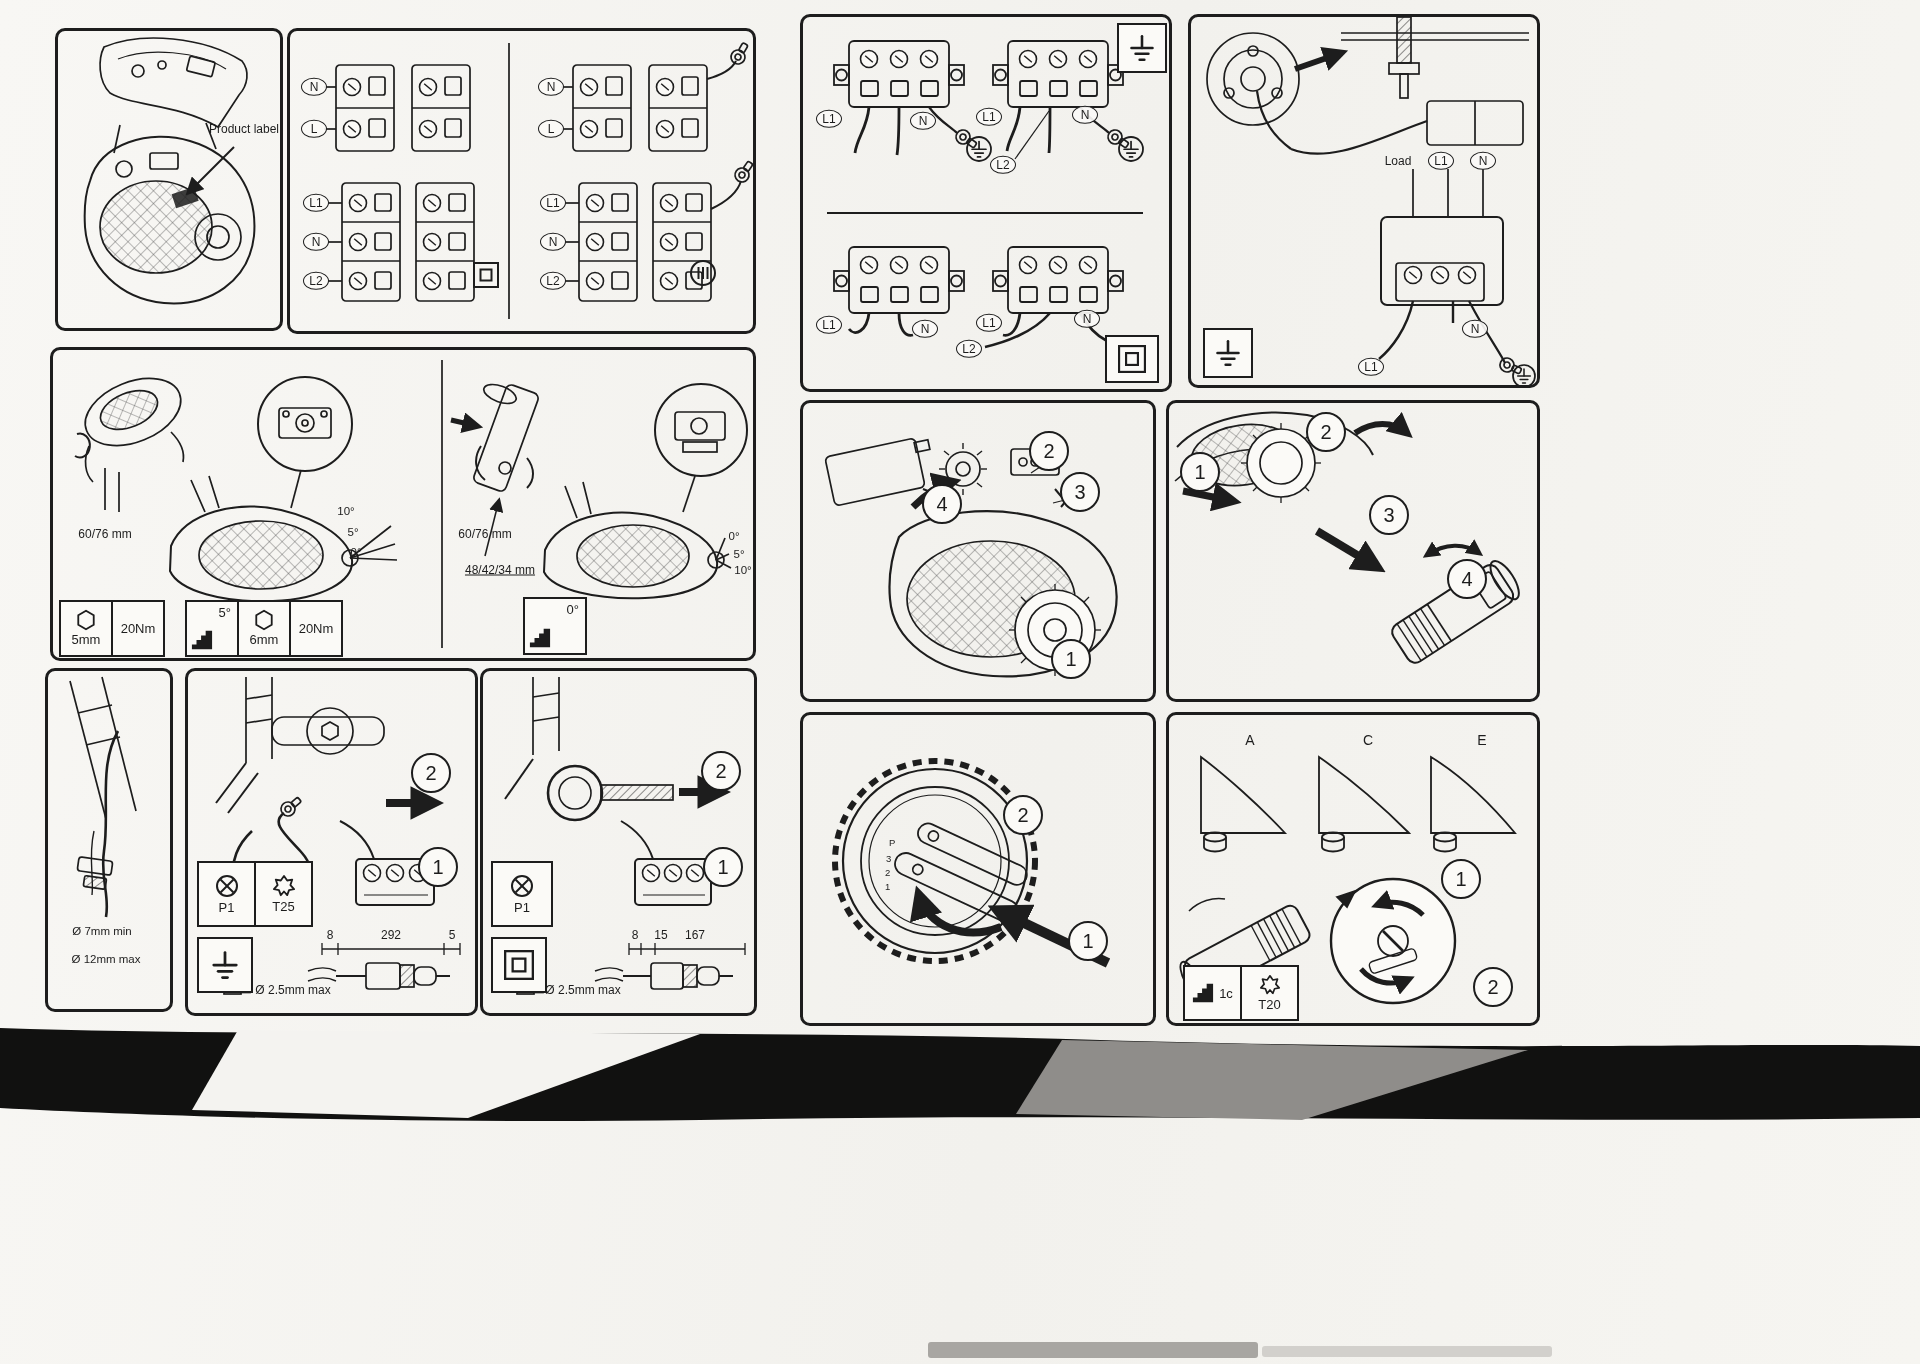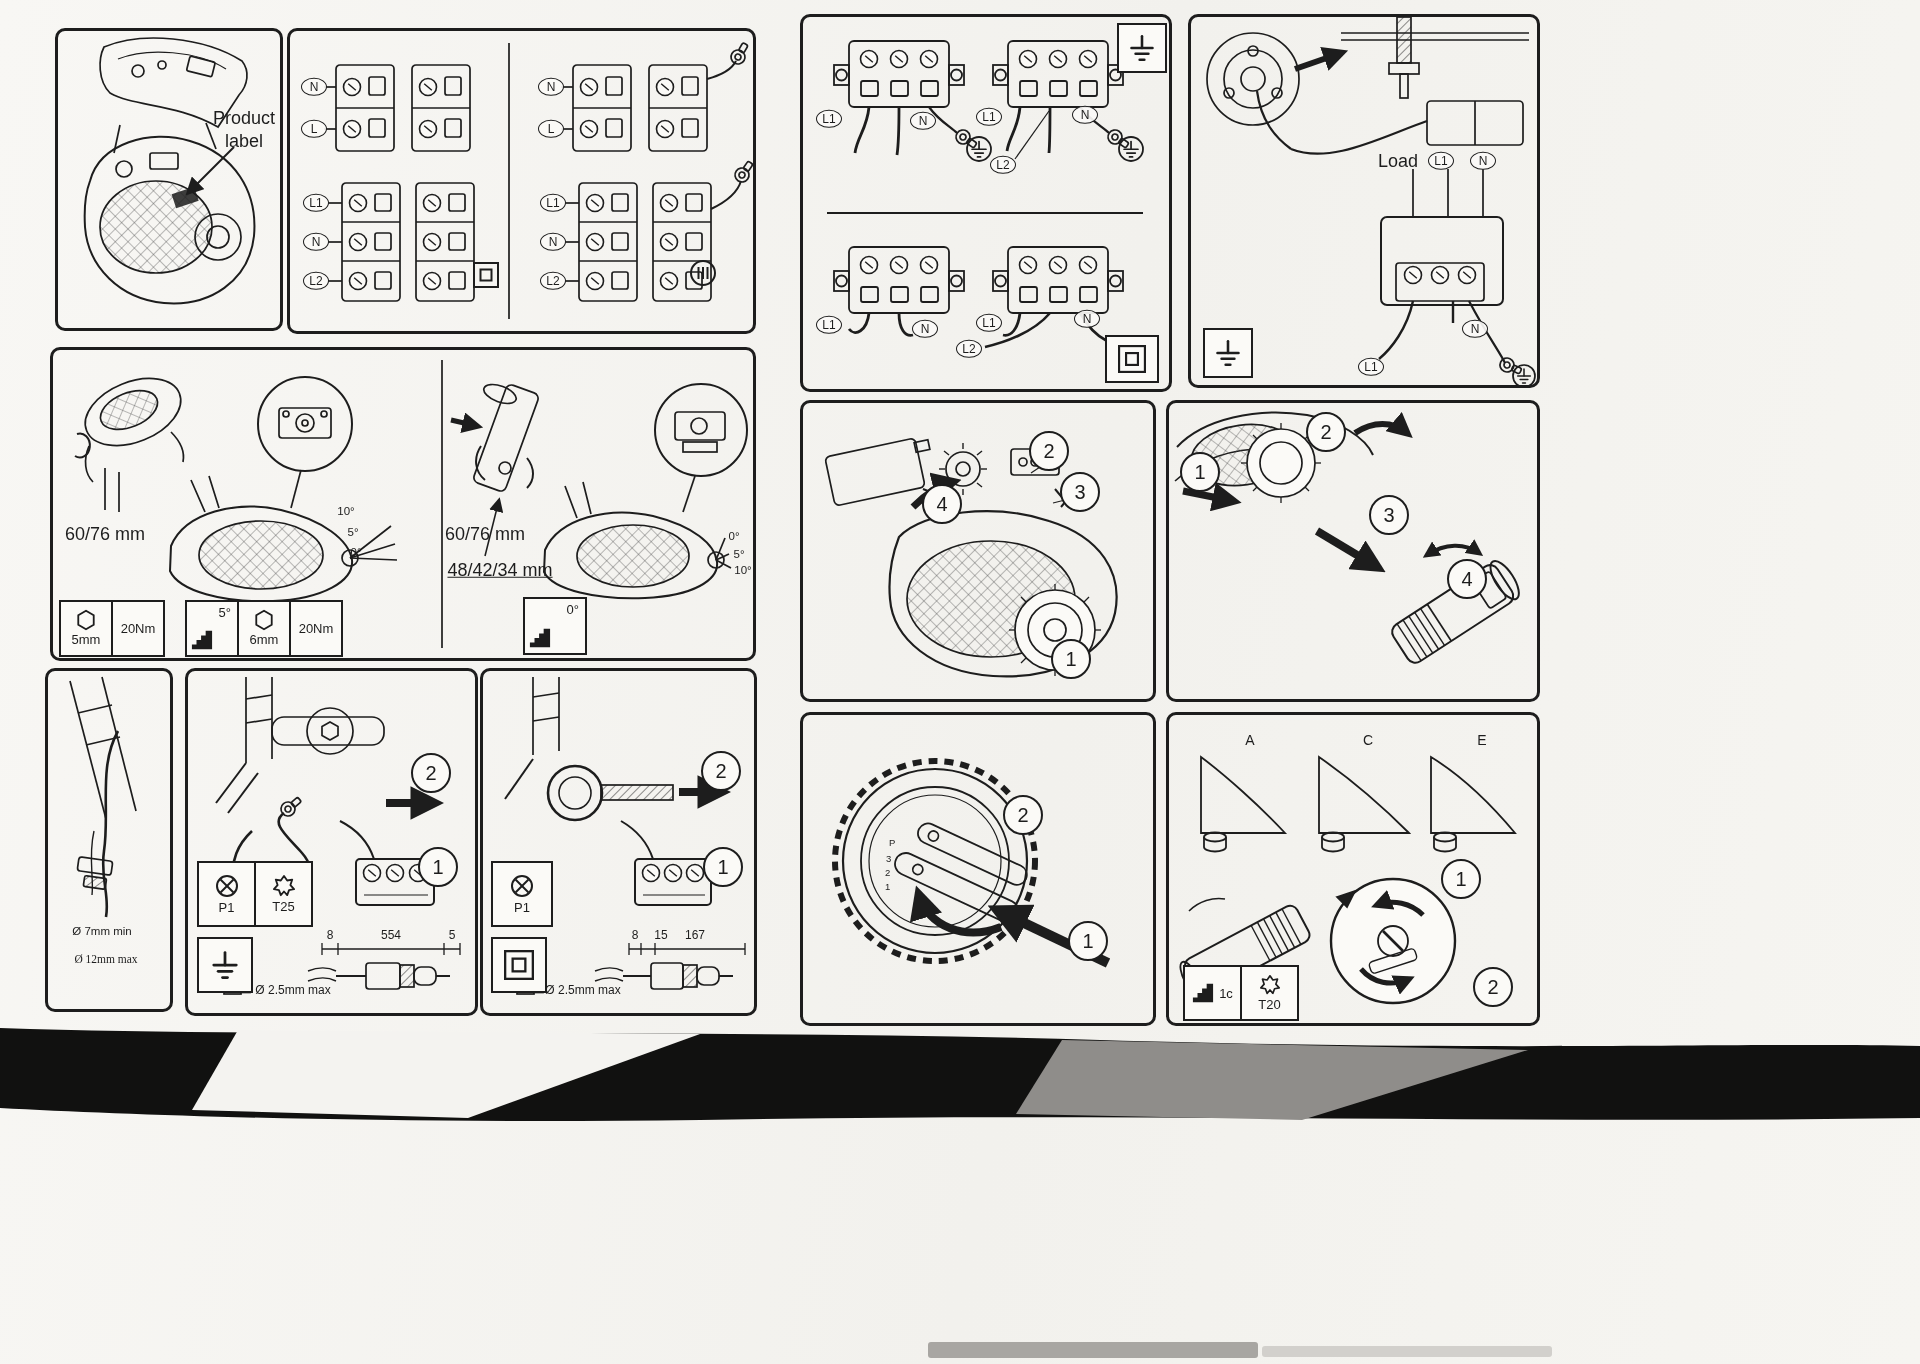--- a/index.html
+++ b/index.html
@@ -3,21 +3,21 @@
 <meta charset="utf-8">
 <style>
   html,body{margin:0;padding:0;}
   body{width:1920px;height:1364px;position:relative;overflow:hidden;
        font-family:"Liberation Sans",sans-serif;background:#eceae6;color:#1d1d1d;}
   #sheet{position:absolute;left:0;top:0;width:1920px;height:1364px;
          background:linear-gradient(100deg,#f8f7f4 0%,#f2f1ed 55%,#f6f5f1 100%);}
   .panel{position:absolute;border:3px solid #1d1d1d;border-radius:10px;}
   .art{position:absolute;left:0;top:0;}
   svg{display:block;overflow:visible;}
-  .lbl{position:absolute;font-size:18px;color:#1d1d1d;white-space:nowrap;line-height:1.25;}
+  .lbl{position:absolute;font-size:12px;color:#1d1d1d;white-space:nowrap;line-height:1.25;}
   .sm{font-size:11.5px;}
   .ctr{transform:translate(-50%,-50%);}
   .pill{position:absolute;font-size:12px;color:#1d1d1d;border:1.6px solid #1d1d1d;
         border-radius:50%;padding:1px 5px;background:rgba(251,250,247,.92);
         line-height:1.2;min-width:14px;text-align:center;}
   .num{position:absolute;width:36px;height:36px;border:2.6px solid #1d1d1d;border-radius:50%;
        background:#fbfaf7;display:flex;align-items:center;justify-content:center;
        font-size:20px;color:#1d1d1d;}
   .ibox{position:absolute;border:2.6px solid #1d1d1d;background:#fbfaf7;display:flex;align-items:stretch;}
   .cell{flex:1;display:flex;flex-direction:column;align-items:center;justify-content:center;
@@ -482,21 +482,21 @@
           <line x1="54" y1="6" x2="88" y2="140"></line>
       <line x1="30" y1="42" x2="64" y2="34"></line>
           <line x1="38" y1="74" x2="72" y2="66"></line>
       <path d="M70,60 C50,96 62,140 56,180 C52,208 62,224 58,246" stroke-width="2.6"></path>
       <path d="M46,160 C40,186 46,206 44,224" stroke-width="1.4"></path>
       <rect x="30" y="188" width="34" height="14" rx="3" transform="rotate(8 47 195)"></rect>
       <rect x="36" y="206" width="22" height="11" rx="2" transform="rotate(8 47 211)" fill="url(#hatch)"></rect>
     </g>
   </svg>
   <span class="lbl sm ctr" style="left:54px;top:260px;">Ø 7mm min</span>
-  <span class="lbl sm ctr" style="left:58px;top:288px;font-family:Liberation Serif, serif;">Ø 12mm max</span>
+  <span class="lbl sm ctr" style="left:58px;top:288px;">Ø 12mm max</span>
 </div>
 
 <div class="panel" style="left:185px;top:668px;width:287px;height:342px;">
   <svg class="art" viewBox="0 0 287 342" width="287" height="342">
     <g fill="none" stroke="#1d1d1d" stroke-width="1.7">
       <line x1="58" y1="6" x2="58" y2="92"></line>
           <line x1="84" y1="6" x2="84" y2="88"></line>
       <line x1="58" y1="28" x2="84" y2="24"></line>
           <line x1="58" y1="52" x2="84" y2="48"></line>
       <rect x="84" y="46" width="112" height="28" rx="12"></rect>
@@ -545,21 +545,21 @@
     </div>
   </div>
   <div class="ibox" style="left:9px;top:266px;width:52px;height:52px;">
     <div class="cell">
       <svg width="30" height="30" viewBox="0 0 24 24">
             <use href="#gnd"></use>
           </svg>
     </div>
   </div>
   <span class="dim ctr" style="left:142px;top:264px;">8</span>
-  <span class="dim ctr" style="left:203px;top:264px;">554</span>
+  <span class="dim ctr" style="left:203px;top:264px;">292</span>
   <span class="dim ctr" style="left:264px;top:264px;">5</span>
   <span class="dim ctr" style="left:105px;top:319px;">Ø 2.5mm max</span>
 </div>
 
 <div class="panel" style="left:480px;top:668px;width:271px;height:342px;">
   <svg class="art" viewBox="0 0 271 342" width="271" height="342">
     <g fill="none" stroke="#1d1d1d" stroke-width="1.7">
       <line x1="50" y1="6" x2="50" y2="84"></line>
           <line x1="76" y1="6" x2="76" y2="80"></line>
       <line x1="50" y1="26" x2="76" y2="22"></line>

